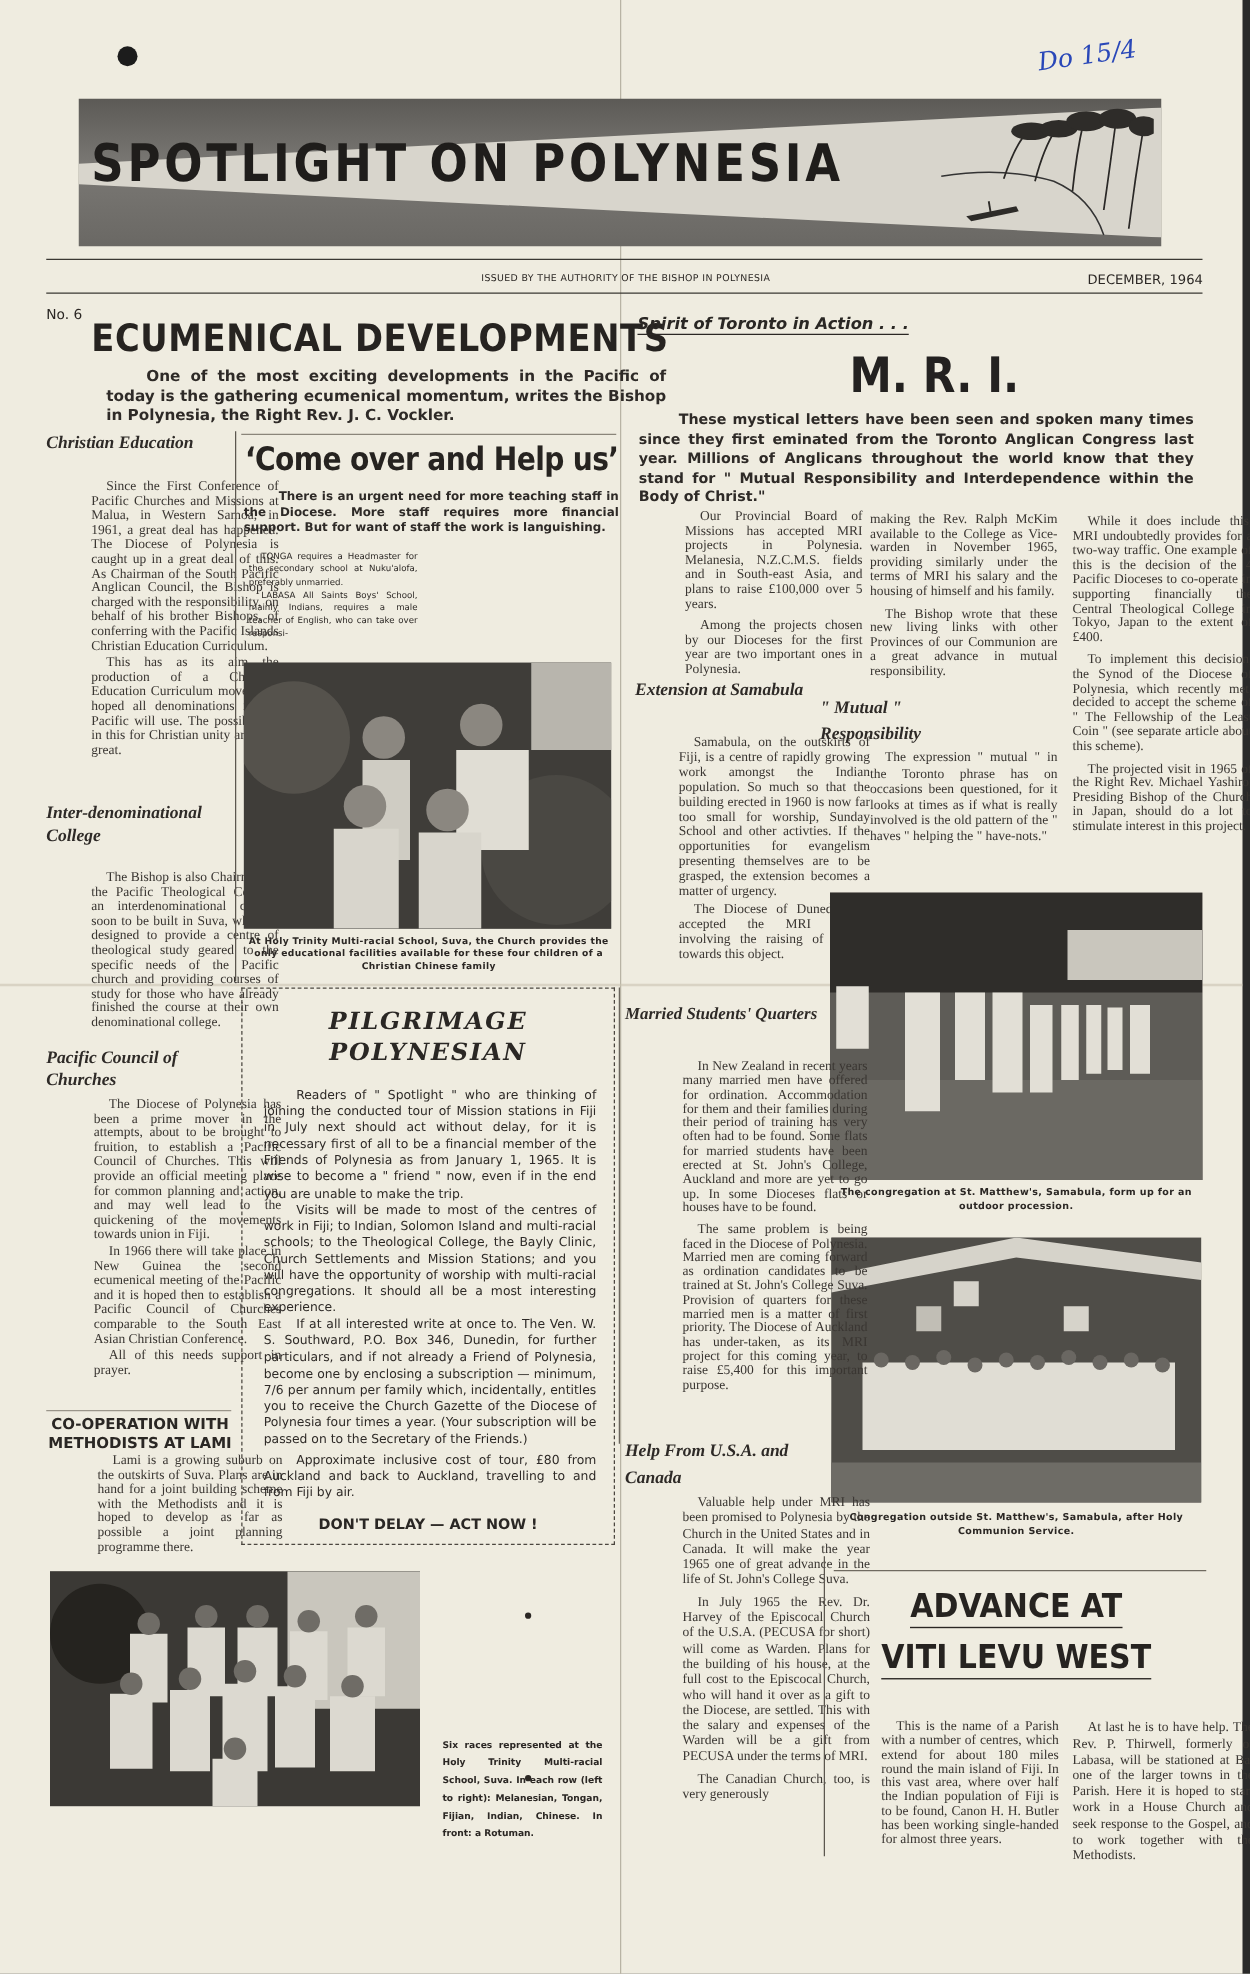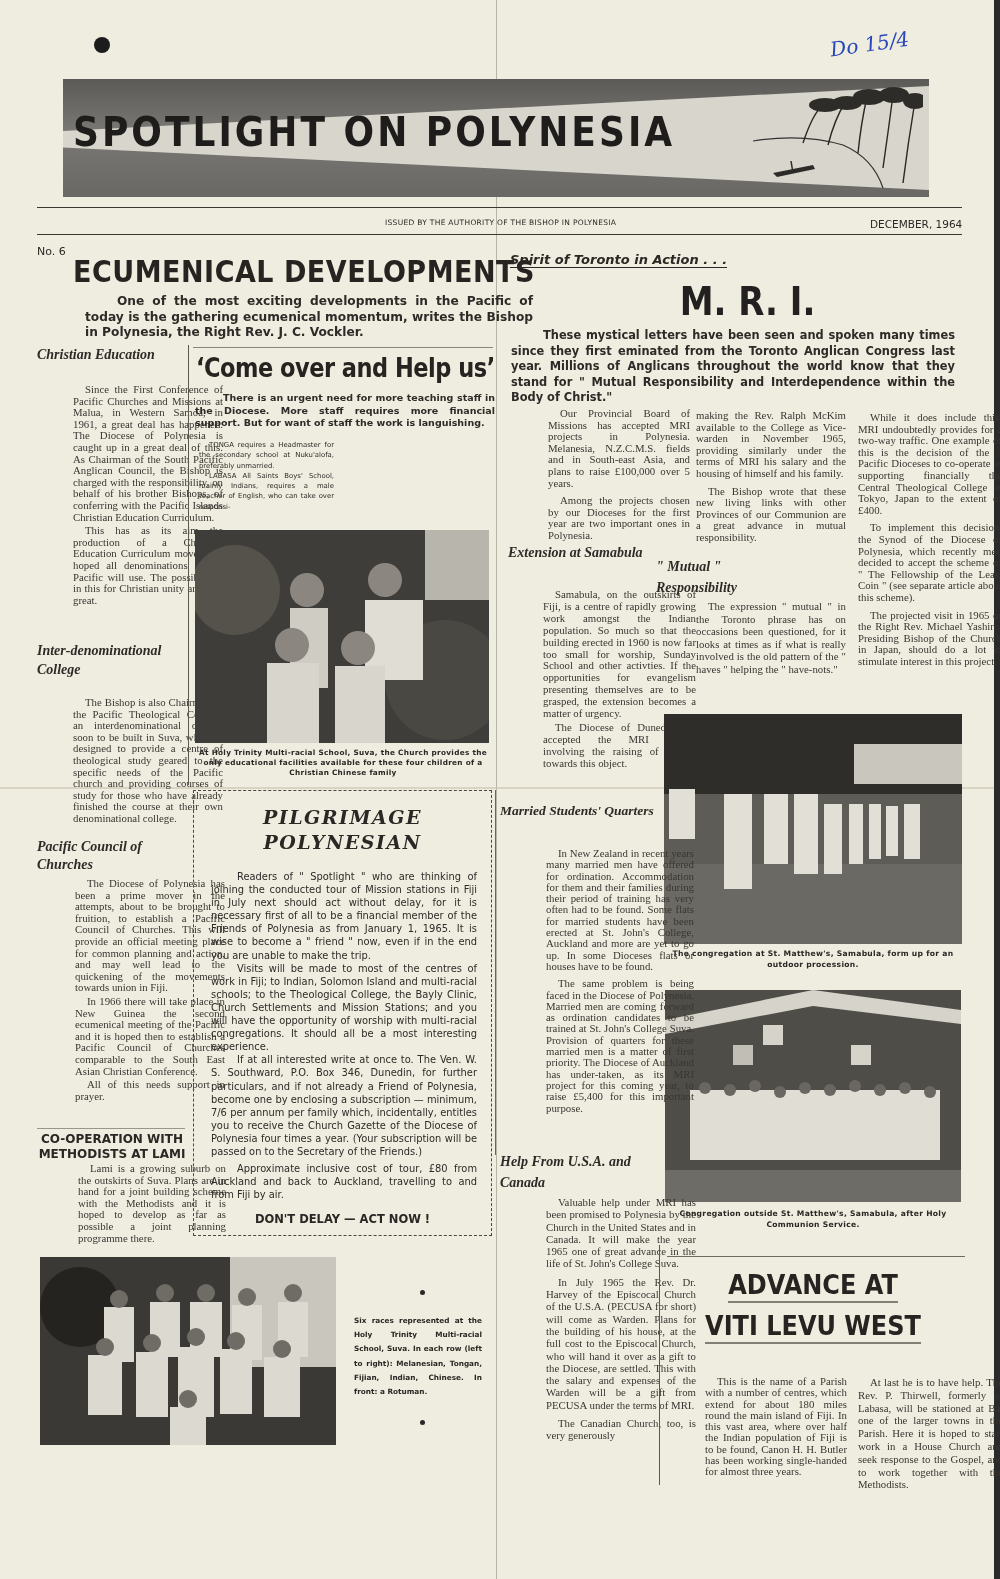--- a/index.html
+++ b/index.html
@@ -209,21 +209,21 @@
         <circle cx="65" cy="90" r="9"></circle>
           <circle cx="112" cy="86" r="9"></circle>
           <circle cx="156" cy="80" r="9"></circle>
           <circle cx="196" cy="84" r="9"></circle>
           <circle cx="242" cy="92" r="9"></circle>
         <circle cx="148" cy="142" r="9"></circle>
       </g>
     </svg>
   </div>
   <div class="bullet" style="left:420px;top:1290px;"></div>
-  <div class="abs sans" style="left:354px;top:1314px;width:128px;font-size:7.3px;line-height:14.2px;font-weight:bold;text-align:justify;color:#2b2724;">Six races represented at the Holy Trinity Multi-racial School, Suva. In each row (left to right): Melanesian, Tongan, Fijian, Indian, Chinese. In front: a Rotuman.</div>
+  <div class="abs sans" style="left:354px;top:1389px;width:128px;font-size:7.3px;line-height:14.2px;font-weight:bold;text-align:justify;color:#2b2724;">Six races represented at the Holy Trinity Multi-racial School, Suva. In each row (left to right): Melanesian, Tongan, Fijian, Indian, Chinese. In front: a Rotuman.</div>
   <div class="bullet" style="left:420px;top:1420px;"></div>
 
   <div class="abs" style="left:510px;top:252px;font-family:'DejaVu Sans',sans-serif;font-weight:bold;font-style:italic;font-size:13px;color:#2a2724;">
     <span class="underline-h">Spirit of Toronto in Action . . .</span>
   </div>
   <div class="abs sans" style="left:495px;top:278px;width:505px;text-align:center;font-size:34px;font-weight:bold;color:#232120;transform:scaleY(1.15);transform-origin:center top;">M. R. I.</div>
   <div class="abs sans" style="left:511px;top:328px;width:444px;font-size:11.4px;font-weight:bold;line-height:15.5px;text-align:justify;text-indent:32px;color:#2e2a27;">These mystical letters have been seen and spoken many times since they first eminated from the Toronto Anglican Congress last year. Millions of Anglicans throughout the world know that they stand for " Mutual Responsibility and Interdependence within the Body of Christ."</div>
 
   <div class="abs body-serif" style="left:508px;top:408px;width:142px;">
     <p>Our Provincial Board of Missions has accepted MRI projects in Polynesia. Melanesia, N.Z.C.M.S. fields and in South-east Asia, and plans to raise £100,000 over 5 years.</p>

